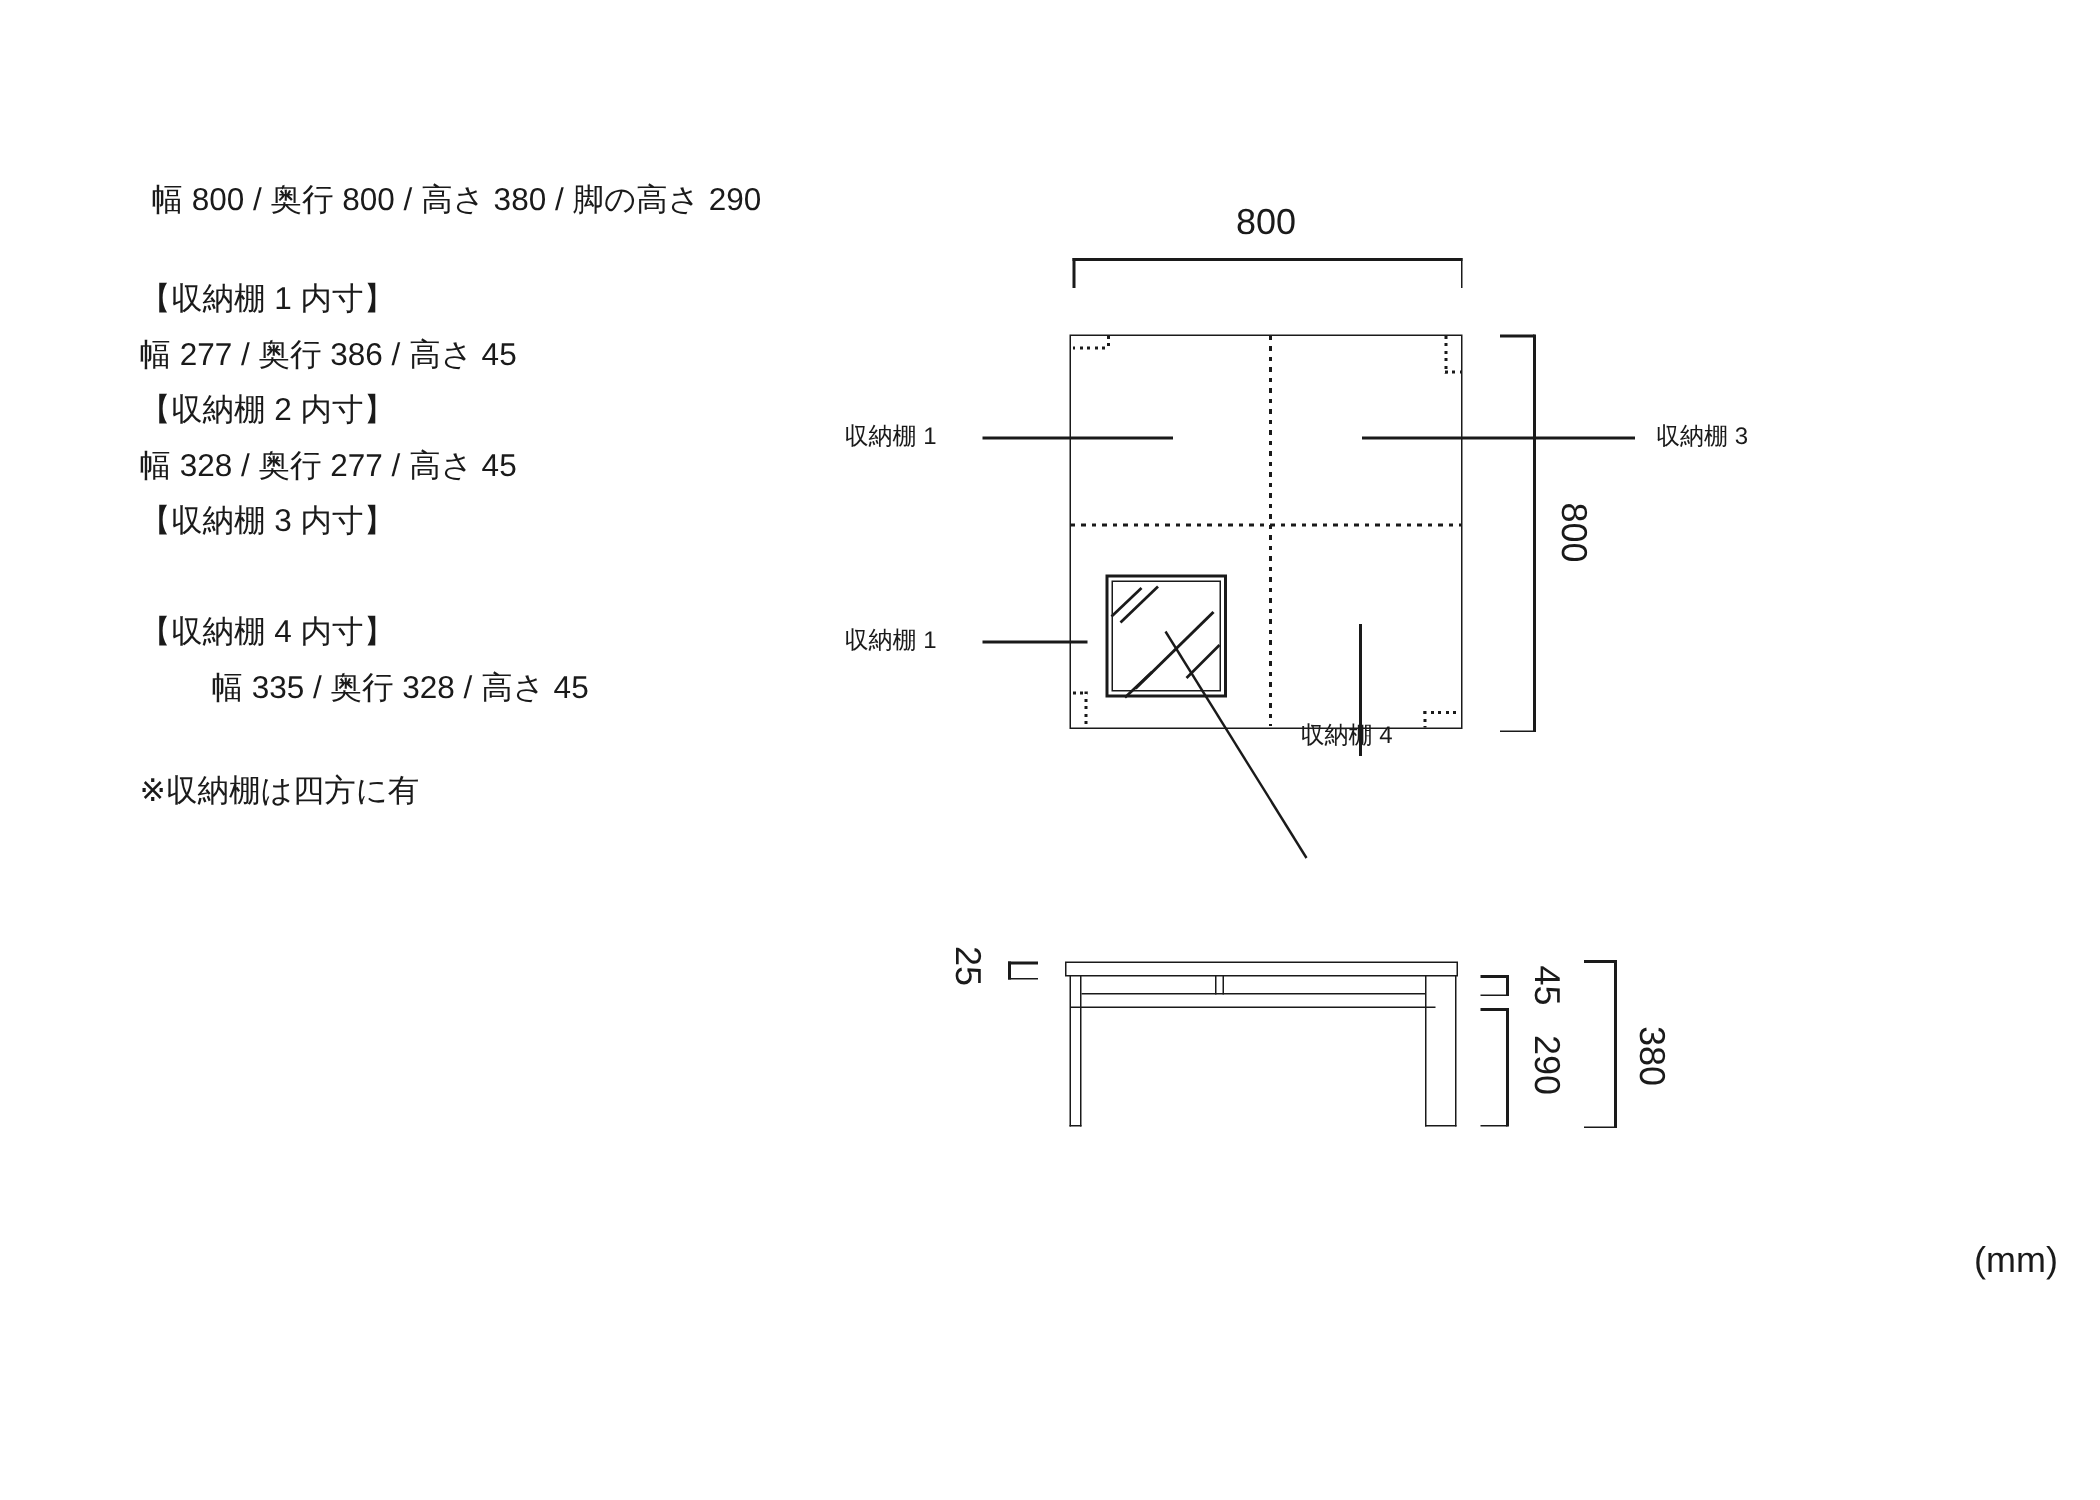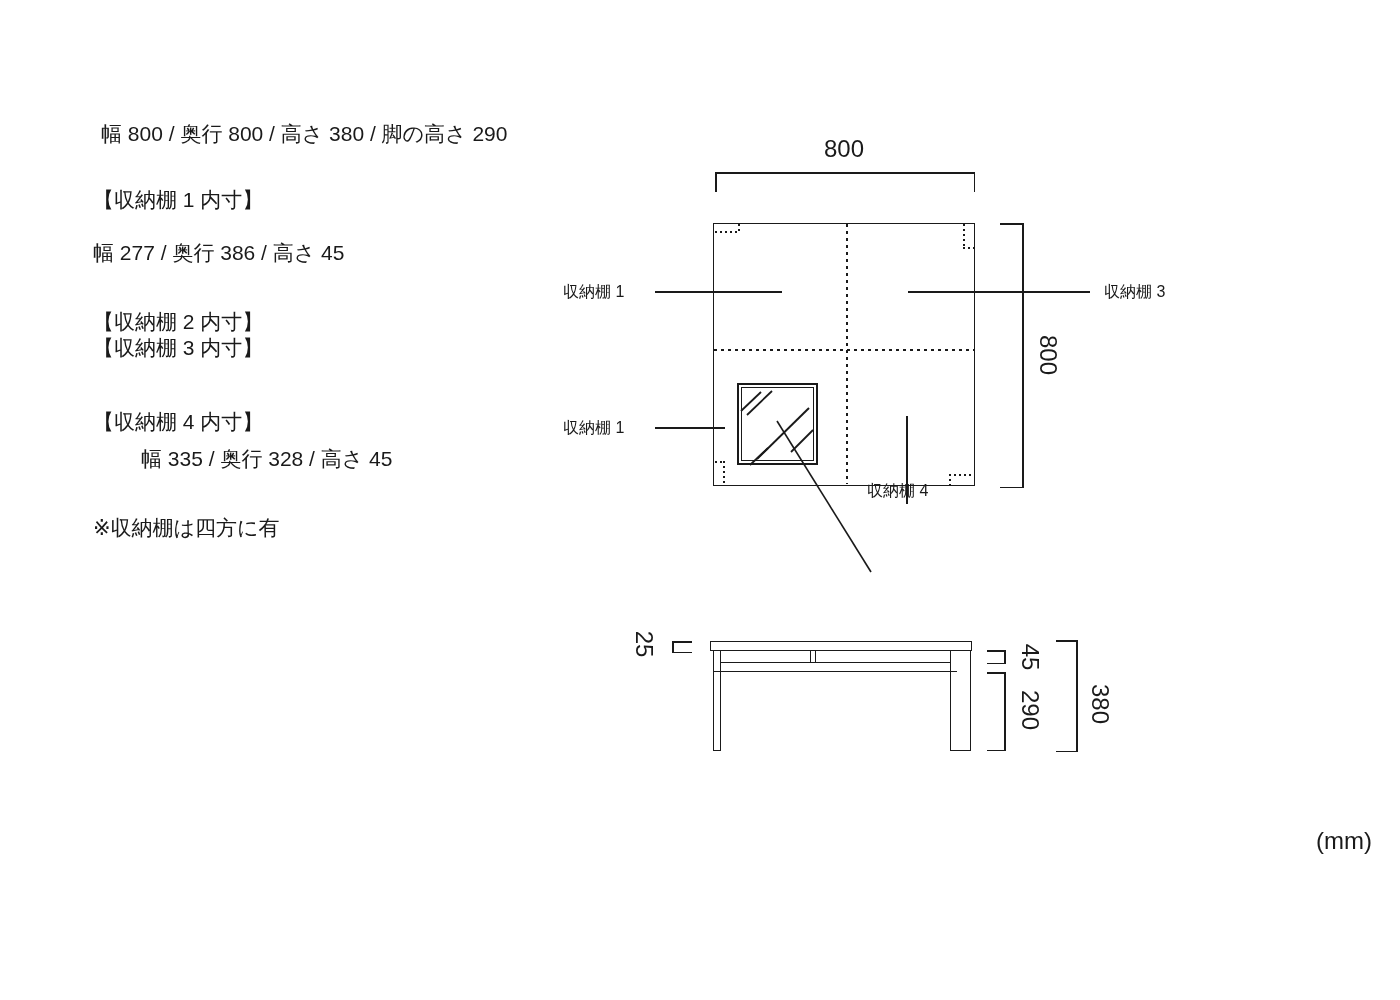--- a/index.html
+++ b/index.html
@@ -23,22 +23,23 @@
   svg.overlay{position:absolute;left:0;top:0;pointer-events:none;}
 </style>
 </head>
 <body>
 
 <div id="canvas">
 
   <div class="txt spec" style="left:101px;top:121px;">幅 800 / 奥行 800 / 高さ 380 / 脚の高さ 290</div>
 
   <div class="txt spec" style="left:93px;top:187px;">【収納棚 1 内寸】</div>
-  <div class="txt spec" style="left:93px;top:240px;">幅 277 / 奥行 386 / 高さ 45</div>
-  <div class="txt spec" style="left:93px;top:261px;margin-top:48px;">【収納棚 2 内寸】</div>
+  <div class="txt spec" style="left:93px;top:224px;">幅 277 / 奥行 386 / 高さ 45</div>
+  <div class="txt spec" style="left:93px;top:261px;">【収納棚 2 内寸】</div>
+  <div class="txt spec" style="left:93px;top:298px;">幅 328 / 奥行 277 / 高さ 45</div>
   <div class="txt spec" style="left:93px;top:335px;">【収納棚 3 内寸】</div>
   <div class="txt spec" style="left:93px;top:409px;">【収納棚 4 内寸】</div>
   <div class="txt spec" style="left:93px;top:446px;margin-left:48px;">幅 335 / 奥行 328 / 高さ 45</div>
 
   <div class="txt spec" style="left:93px;top:515px;">※収納棚は四方に有</div>
 
   <div class="txt dim" style="left:713px;top:135px;width:262px;text-align:center;">800</div>
   <div class="hline" style="left:715px;top:172px;width:260px;"></div>
   <div class="vline" style="left:715px;top:172px;height:20px;"></div>
   <div class="vline" style="left:973.5px;top:172px;height:20px;"></div>

